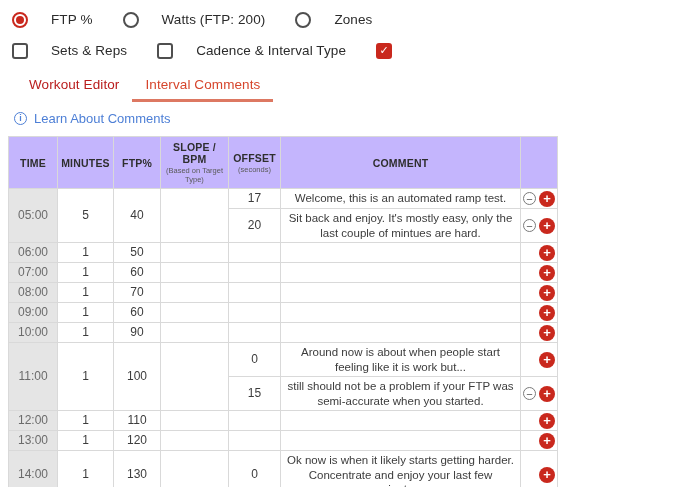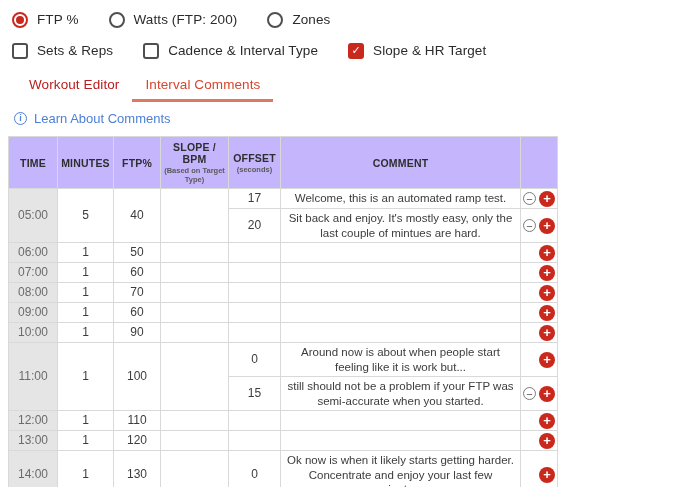--- a/index.html
+++ b/index.html
@@ -8,21 +8,21 @@
     font-family: "Liberation Sans", "DejaVu Sans", sans-serif;
     color: #2e2e2e;
     padding: 10px 0 0 8px;
   }
 
   
   .controls { margin-left: 4px; }
   .control-row { display: flex; align-items: center; gap: 30px; height: 19px; }
   .control-row.radios { margin-bottom: 12px; }
   .control-row.checks { margin-bottom: 13px; }
-  .control-item { display: inline-flex; align-items: center; gap: 9px; cursor: pointer; }
+  .control-item { display: inline-flex; align-items: center; gap: 23px; cursor: pointer; }
   .control-item .lbl { font-size: 13.5px; font-weight: 500; color: #2b2b2b; letter-spacing: .1px; }
 
   .radio {
     width: 16px; height: 16px; border-radius: 50%;
     border: 2px solid #4f4f4f; display: inline-flex; align-items: center; justify-content: center;
     background: #fff; flex: 0 0 auto;
   }
   .radio.selected { border-color: #c9281d; }
   .radio .dot { width: 8px; height: 8px; border-radius: 50%; background: transparent; }
   .radio.selected .dot { background: #c9281d; }
@@ -53,21 +53,21 @@
   .learn-link { font-size: 13px; color: #4d7fd6; font-weight: 500; text-decoration: none; cursor: pointer; }
 
   
   table.comments { border-collapse: collapse; table-layout: fixed; width: 549px; }
   .comments th, .comments td { border: 1px solid #d9d9d9; vertical-align: middle; }
   .comments thead th {
     background: #c4b5fd; color: #2e2e2e; font-size: 10.5px; font-weight: bold;
     padding: 4px 2px; text-align: center; letter-spacing: .2px;
   }
   .comments thead th .sub {
-    display: block; font-size: 7.5px; font-weight: bold; color: #5a5a5a; margin-top: 1px; letter-spacing: 0;
+    display: block; font-size: 7.5px; font-weight: normal; color: #5a5a5a; margin-top: 1px; letter-spacing: 0;
   }
   .comments td { font-size: 12px; line-height: 15px; padding: 2px 4px; color: #3c3c3c; }
   td.c-time { background: #e5e5e5; color: #6b6b6b; text-align: center; }
   td.c-num { text-align: center; }
   td.c-slope { background: #fff; }
   td.c-offset { text-align: center; }
   td.c-comment { text-align: center; font-size: 11.5px; line-height: 14.5px; padding: 2px 5px; }
   td.c-action { padding: 1px 2px; }
   .action-wrap { display: flex; align-items: center; justify-content: flex-end; gap: 3px; }
 
@@ -110,21 +110,20 @@
       <span class="control-item">
         <span class="checkbox">✓</span>
         <span class="lbl">Sets &amp; Reps</span>
       </span>
       <span class="control-item">
         <span class="checkbox">✓</span>
         <span class="lbl">Cadence &amp; Interval Type</span>
       </span>
       <span class="control-item">
         <span class="checkbox checked">✓</span>
-        <span class="lbl">Slope &amp; HR Target</span>
       </span>
     </div>
 </div>
 
 <div class="tabbar">
     <div class="tab">Workout Editor</div>
     <div class="tab active">Interval Comments</div>
   </div>
 
 <div class="learn-row">

